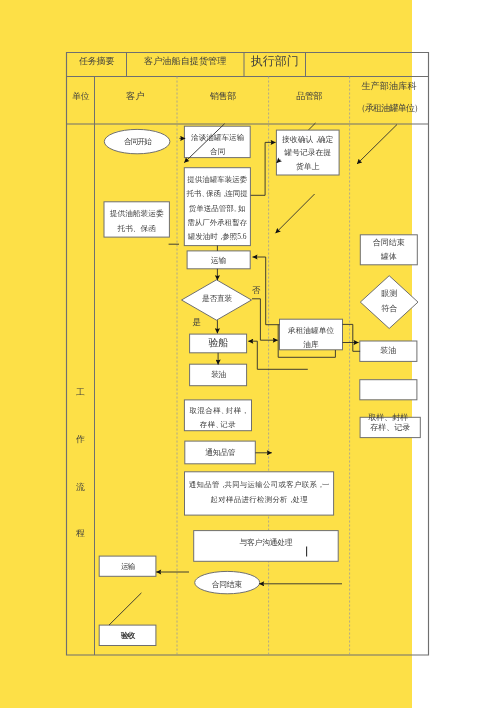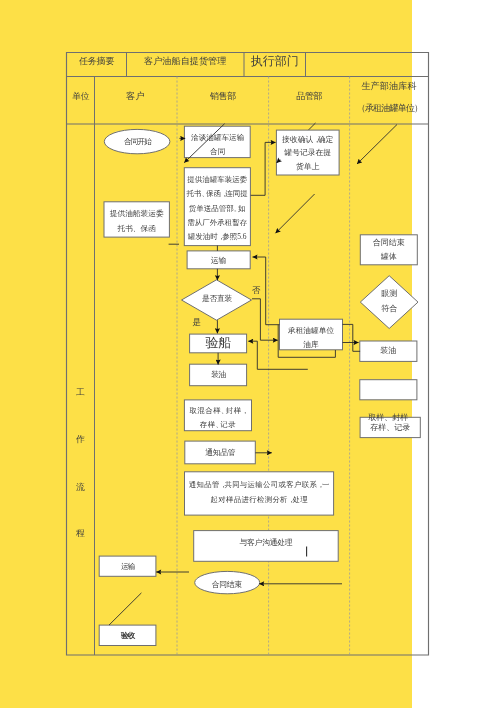--- a/index.html
+++ b/index.html
@@ -192,21 +192,21 @@
 货单送品管部<i class="np">。</i>如
 需从厂外承租暂存
 罐发油时<i class="np">，</i>参照5.6</span>
     </div>
   <div class="lbl" style="left:186px;top:251px;width:65px;height:18.7px;font-size:7.8px;letter-spacing:-0.1px;text-indent:0.1px;">
       <span>运输</span>
     </div>
   <div class="lbl" style="left:186.8px;top:288.8px;width:60px;height:20px;font-size:7.8px;letter-spacing:-0.3px;text-indent:0.3px;">
       <span>是否直装</span>
     </div>
-  <div class="lbl" style="left:189.6px;top:334.1px;width:57px;height:18.7px;font-size:13px;letter-spacing:-0.3px;text-indent:0.3px;">
+  <div class="lbl" style="left:189.6px;top:334.1px;width:57px;height:18.7px;font-size:10px;letter-spacing:-0.3px;text-indent:0.3px;">
       <span>验船</span>
     </div>
   <div class="lbl" style="left:189.6px;top:364.2px;width:57px;height:21.5px;font-size:7.8px;letter-spacing:-0.65px;text-indent:0.65px;">
       <span>装油</span>
     </div>
   <div class="lbl pre narrowpunct" style="left:184.4px;top:404px;width:67.1px;height:26px;font-size:7.4px;letter-spacing:0.5px;line-height:14.3px;align-items:flex-start;">
       <span>取混合样<i class="np">、</i>封样<i class="np">，</i>
 存样<i class="np">、</i>记录</span>
     </div>
   <div class="lbl" style="left:184.8px;top:441.1px;width:70.5px;height:22.7px;font-size:7.8px;letter-spacing:-0.33px;text-indent:0.33px;">

